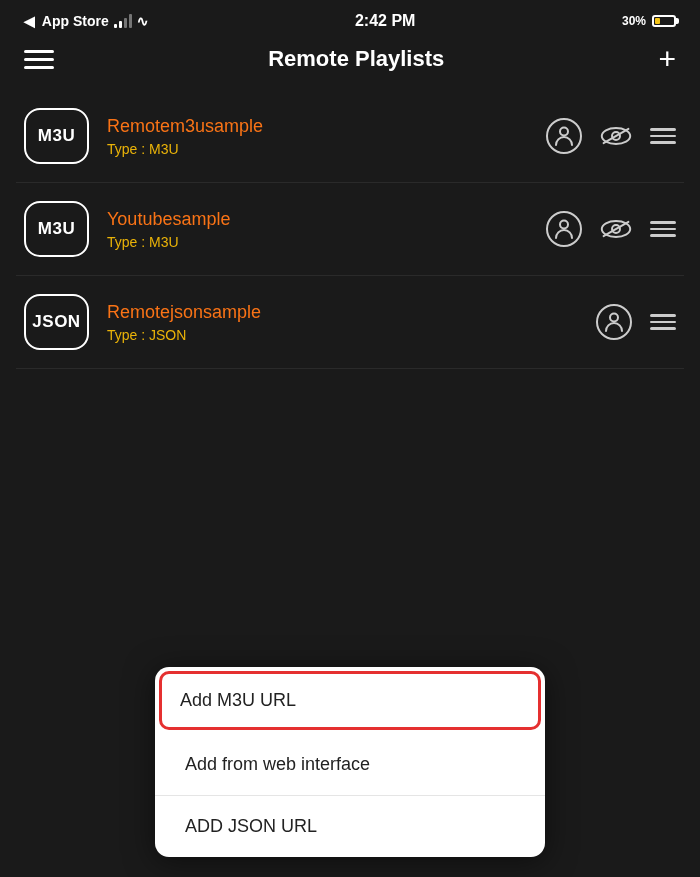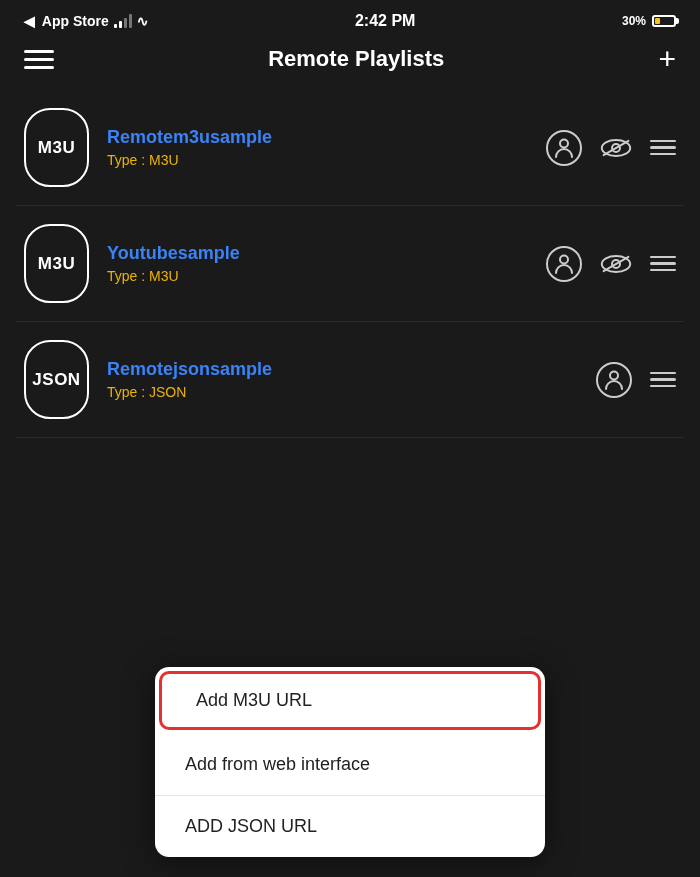--- a/index.html
+++ b/index.html
@@ -127,43 +127,43 @@
 
     .playlist-item {
       display: flex;
       align-items: center;
       padding: 18px 8px;
       border-bottom: 1px solid #2a2a2a;
     }
 
     .playlist-badge {
       width: 65px;
-      height: 79px;
-      border-radius: 26px;
+      height: 56px;
+      border-radius: 16px;
       border: 2.5px solid #fff;
       display: flex;
       align-items: center;
       justify-content: center;
       font-size: 17px;
       font-weight: 800;
       color: #fff;
       background: #1a1a1a;
       flex-shrink: 0;
       letter-spacing: 0.5px;
     }
 
     .playlist-info {
       flex: 1;
       margin-left: 18px;
     }
 
     .playlist-name {
       font-size: 18px;
-      font-weight: 700;
-      color: #3b82f6;
+      font-weight: 400;
+      color: #f97316;
       margin-bottom: 4px;
     }
 
     .playlist-type {
       font-size: 14px;
       color: #eab308;
     }
 
     .playlist-actions {
       display: flex;
@@ -243,21 +243,21 @@
     }
 
     .dropdown-item:last-child {
       border-bottom: none;
     }
 
     .dropdown-item.highlighted {
       border: 3px solid #e53030;
       border-radius: 10px;
       margin: 4px;
-      padding: 16px 34px;
+      padding: 16px 18px;
     }
 
     
     .signal-bars {
       display: inline-flex;
       align-items: flex-end;
       gap: 2px;
       height: 14px;
     }
 

